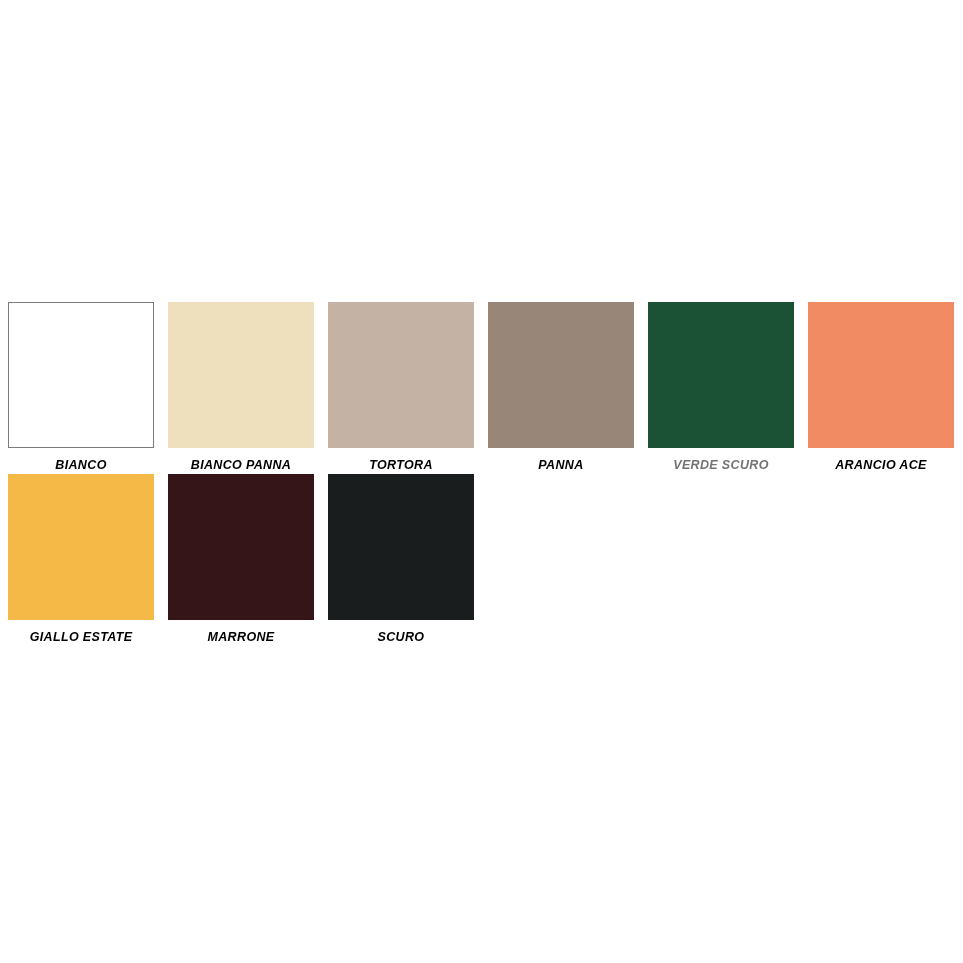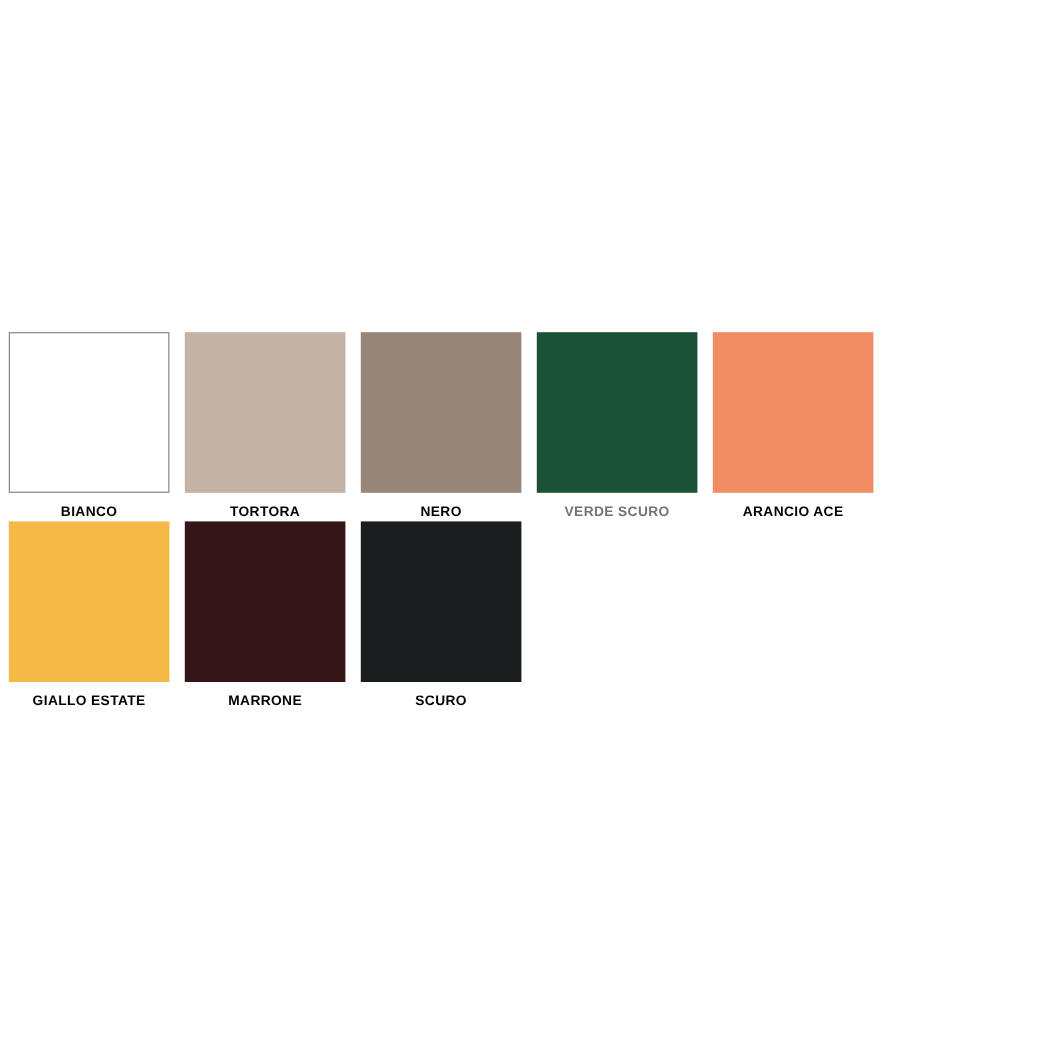--- a/index.html
+++ b/index.html
@@ -22,20 +22,21 @@
     width: 963px;
     height: 963px;
     background: #ffffff;
   }
 
   .swatch-grid {
     position: absolute;
     left: 8px;
     top: 302px;
     width: 767px;
+    font-style: italic;
   }
 
   .swatch-row {
     display: flex;
     flex-direction: row;
     align-items: flex-start;
     margin-bottom: 0;
   }
 
   .swatch-row + .swatch-row {
@@ -76,26 +77,30 @@
 <body style="background-color: rgb(255, 255, 255);">
 
 <div id="palette-board">
   <div class="swatch-grid">
       <div class="swatch-row">
         <div class="swatch-cell">
           <div class="swatch-chip has-outline" style="background-color: rgb(255, 255, 255); border-color: rgb(123, 123, 123);"></div>
           <div class="swatch-label" style="color: rgb(1, 1, 1);">BIANCO</div>
         </div>
         <div class="swatch-cell">
+          <div class="swatch-chip" style="background-color: rgb(238, 224, 188);"></div>
+          <div class="swatch-label" style="color: rgb(1, 1, 1);">BIANCO PANNA</div>
+        </div>
+        <div class="swatch-cell">
           <div class="swatch-chip" style="background-color: rgb(196, 178, 164);"></div>
           <div class="swatch-label" style="color: rgb(1, 1, 1);">TORTORA</div>
         </div>
         <div class="swatch-cell">
           <div class="swatch-chip" style="background-color: rgb(152, 134, 121);"></div>
-          <div class="swatch-label" style="color: rgb(1, 1, 1);">NERO</div>
+          <div class="swatch-label" style="color: rgb(1, 1, 1);">PANNA</div>
         </div>
         <div class="swatch-cell">
           <div class="swatch-chip" style="background-color: rgb(27, 81, 53);"></div>
           <div class="swatch-label" style="color: #737373;">VERDE SCURO</div>
         </div>
         <div class="swatch-cell">
           <div class="swatch-chip" style="background-color: rgb(240, 139, 100);"></div>
           <div class="swatch-label" style="color: rgb(1, 1, 1);">ARANCIO ACE</div>
         </div>
       </div>

